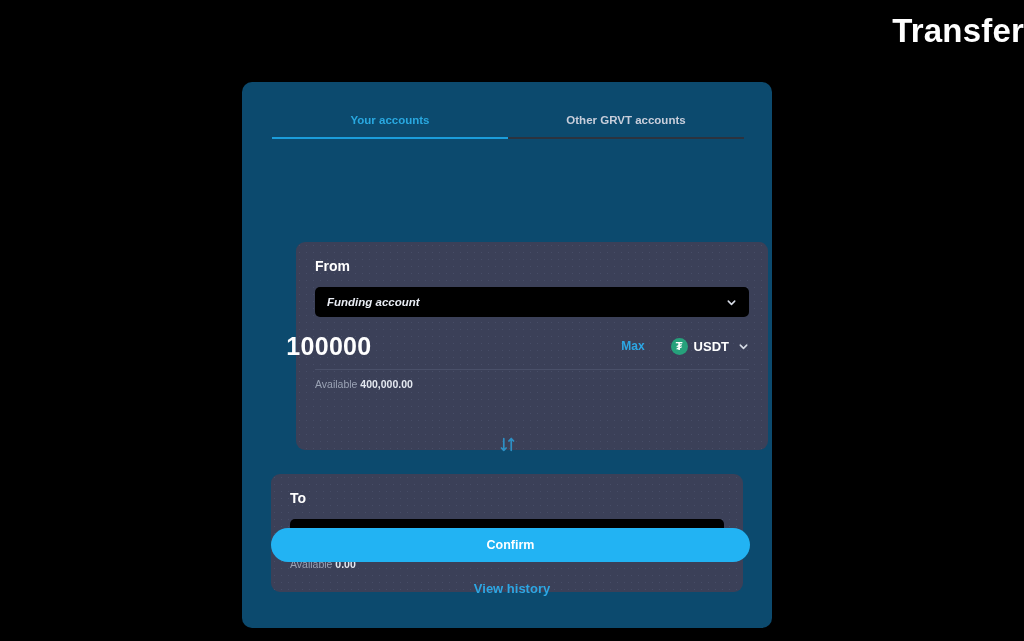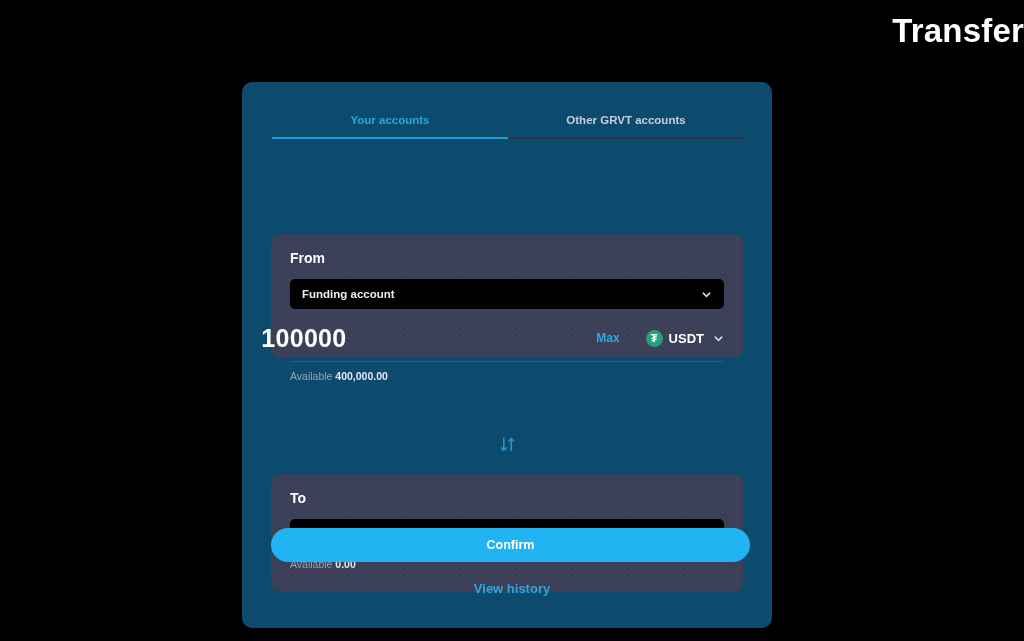--- a/index.html
+++ b/index.html
@@ -70,21 +70,21 @@
   .acct-card {
     position: absolute;
     left: 29px;
     width: 472px;
     background-color: #3b4058;
     background-image: radial-gradient(#474d67 0.8px, transparent 0.9px);
     background-size: 7px 7px;
     border-radius: 9px;
     padding: 16px 19px 0 19px;
   }
-  .card-from { top: 152px; height: 124px; }
+  .card-from { top: 160px; height: 208px; margin-left: 25px; }
   .card-to   { top: 392px; height: 118px; }
 
   .card-label {
     color: #ffffff;
     font-size: 14px;
     font-weight: 700;
     margin-bottom: 13px;
   }
 
   
@@ -96,20 +96,21 @@
     display: flex;
     align-items: center;
     padding: 0 12px;
     cursor: pointer;
   }
   .select-value {
     color: #e9edf4;
     font-size: 11.5px;
     font-weight: 600;
     flex: 1;
+    font-style: italic;
   }
   .chev {
     width: 11px;
     height: 11px;
     flex: 0 0 auto;
     display: block;
   }
   .chev path { stroke: #d6dbe5; stroke-width: 1.7; fill: none;
                stroke-linecap: round; stroke-linejoin: round; }
 

